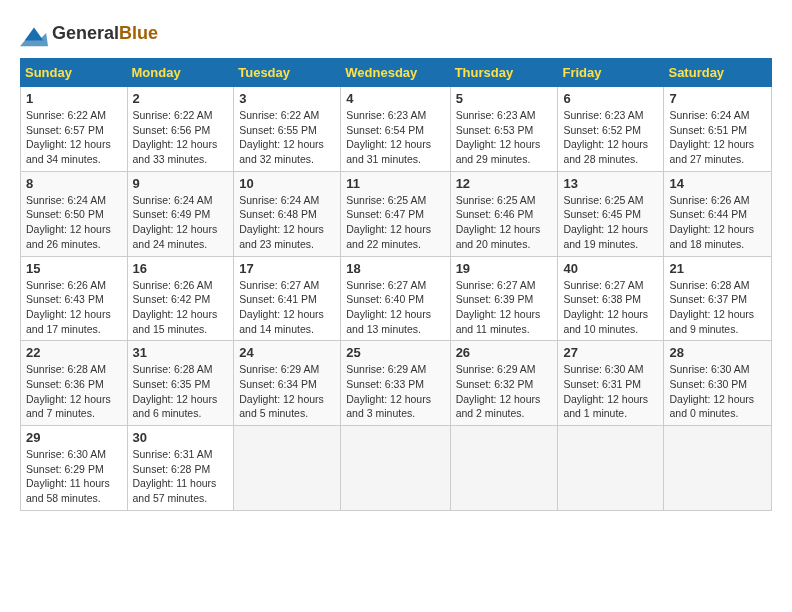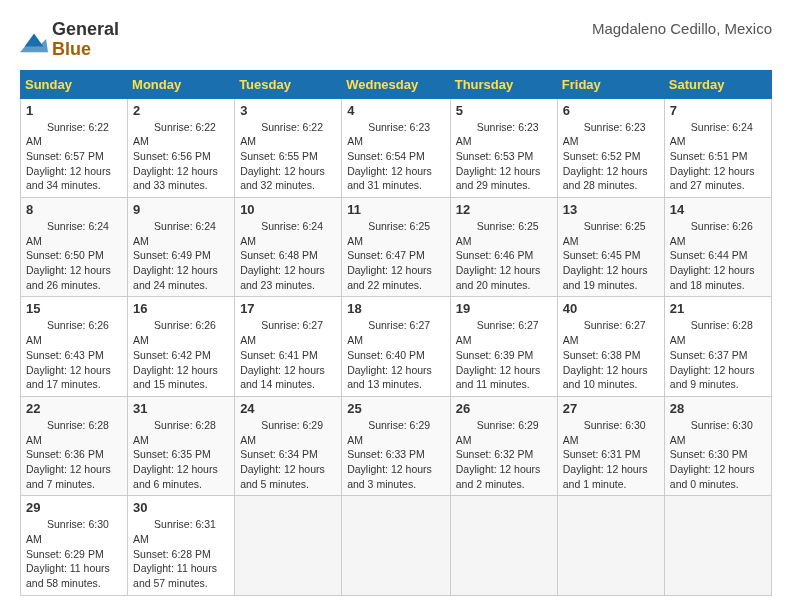--- a/index.html
+++ b/index.html
@@ -16,21 +16,20 @@
       align-items: flex-start;
       margin-bottom: 10px;
     }
     .logo {
       display: flex;
       align-items: center;
       gap: 4px;
     }
     .logo-text {
       display: flex;
-      flex-direction: column;
       line-height: 1.1;
     }
     .logo-general {
       font-size: 18px;
       font-weight: bold;
       color: #333;
     }
     .logo-blue {
       font-size: 18px;
       font-weight: bold;
@@ -80,21 +79,20 @@
       font-size: 13px;
       font-weight: bold;
       color: #333;
       display: block;
       margin-bottom: 2px;
     }
     .day-detail {
       color: #333;
       font-size: 10.5px;
       line-height: 1.4;
-      margin-left: 21px;
     }
     tbody tr:nth-child(odd) td:not(.empty) {
       background: #fff;
     }
     tbody tr:nth-child(even) td:not(.empty) {
       background: #f9f9f9;
     }
   </style>
 </head>
 <body>
@@ -104,21 +102,20 @@
     <svg class="logo-icon" viewBox="0 0 30 30" xmlns="http://www.w3.org/2000/svg">
       <polygon points="5,22 15,8 25,22" fill="#1a6faf"></polygon>
       <polygon points="0,28 12,14 20,22 28,14 30,28" fill="#1a6faf" opacity="0.7"></polygon>
     </svg>
     <div class="logo-text">
       <span class="logo-general">General</span>
       <span class="logo-blue">Blue</span>
     </div>
   </div>
   <div class="title-area">
-    <div class="subtitle">Magdaleno Cedillo, Mexico</div>
   </div>
 </div>
 
 <table>
   <thead>
     <tr>
     <th>Sunday</th>
         <th>Monday</th>
         <th>Tuesday</th>
         <th>Wednesday</th>

